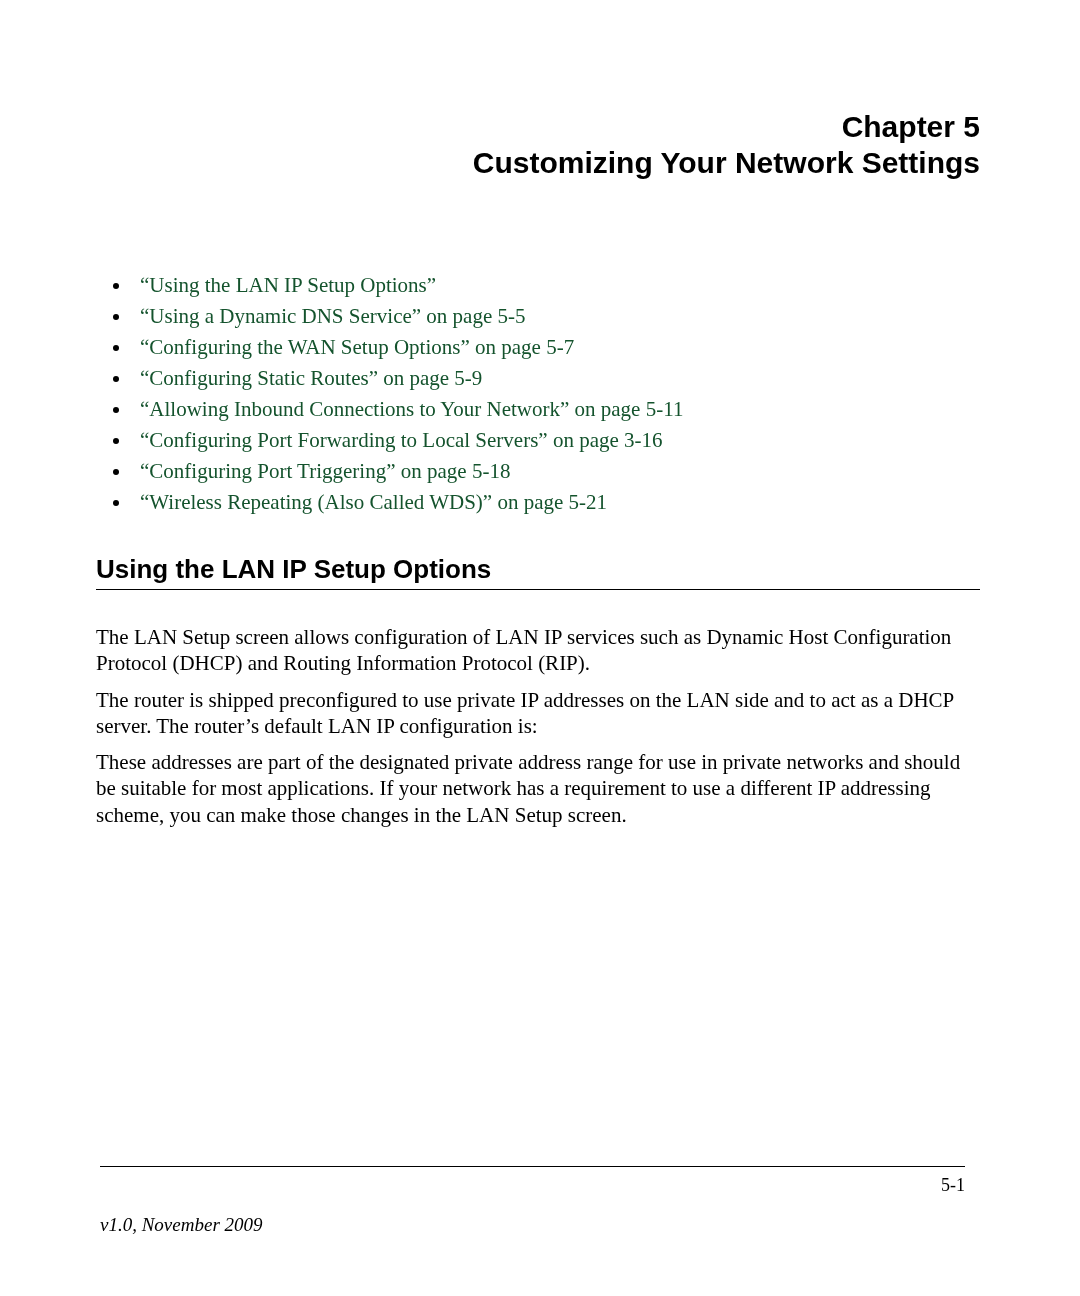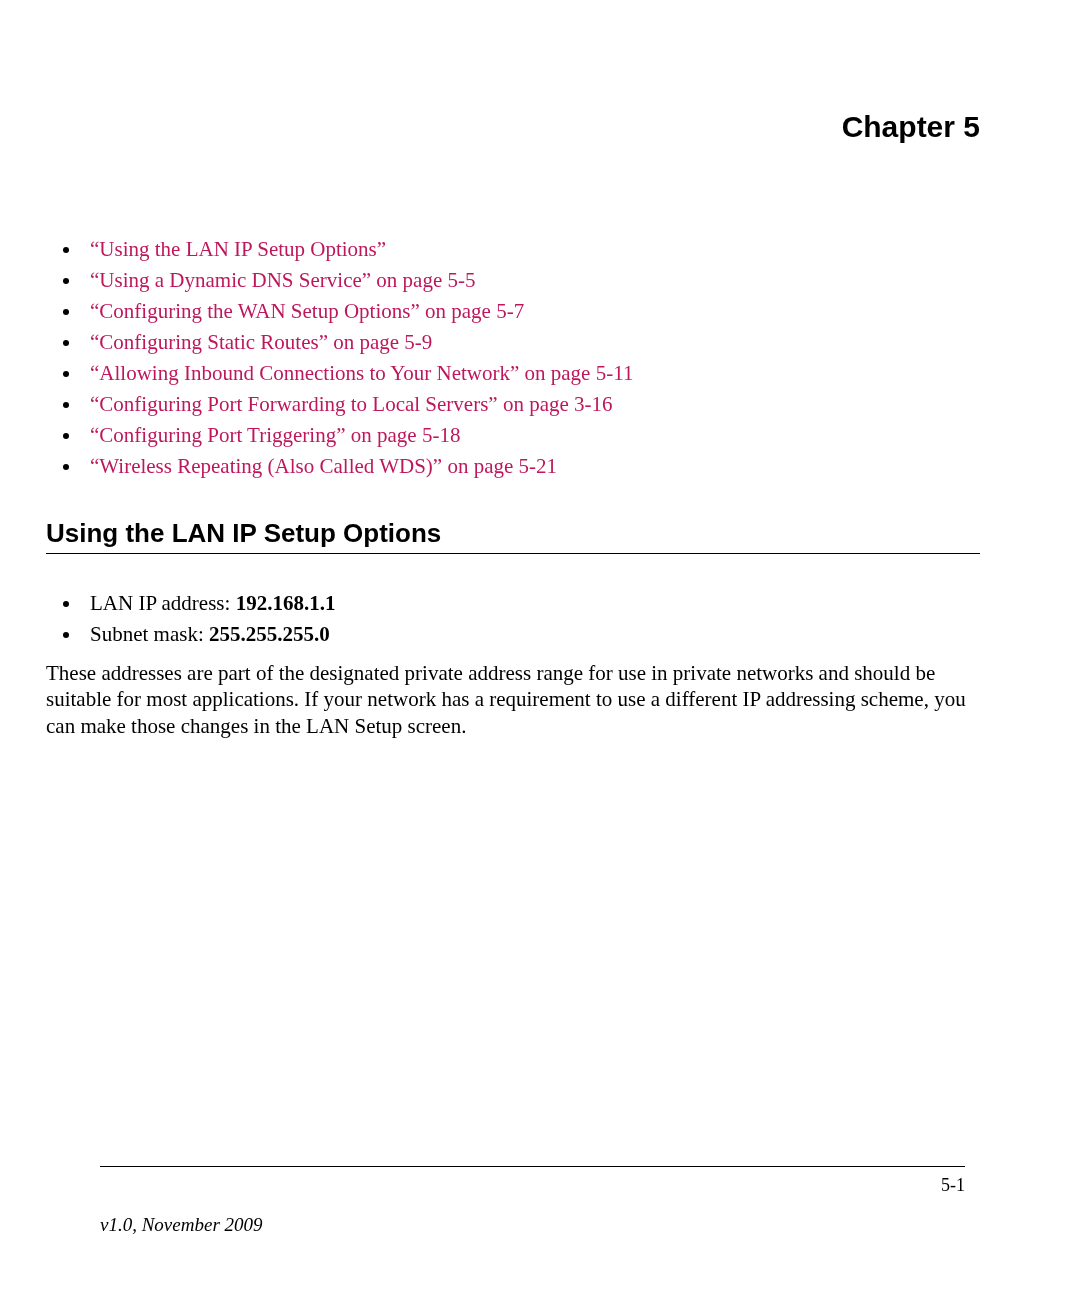--- a/index.html
+++ b/index.html
@@ -6,21 +6,21 @@
     margin: 0;
     padding: 0;
     background: #fff;
     font-family: "Times New Roman", Times, serif;
     color: #000;
   }
   .page {
     width: 1080px;
     height: 1296px;
     box-sizing: border-box;
-    padding: 100px 100px 40px 46px;
+    padding: 100px 100px 40px 96px;
     position: relative;
   }
   .chapter-heading {
     text-align: right;
     font-family: Arial, Helvetica, sans-serif;
     font-weight: bold;
     margin-top: 10px;
     margin-bottom: 90px;
   }
   .chapter-number {
@@ -40,21 +40,21 @@
   ul.toc {
     list-style: disc;
     margin: 0 0 30px 0;
     padding-left: 36px;
     font-size: 21px;
   }
   ul.toc li {
     padding: 3px 0 3px 8px;
   }
   ul.toc li a {
-    color: #be185d;
+    color: #14532d;
     text-decoration: none;
   }
   .section-heading {
     font-family: Liberation Sans, sans-serif;
     font-weight: bold;
     font-size: 26px;
     border-bottom: 1.5px solid #000;
     padding-bottom: 4px;
     margin-top: 36px;
     margin-bottom: 34px;
@@ -98,46 +98,41 @@
     font-size: 19px;
   }
 </style>
 </head>
 <body>
 
 <div class="page">
 
   <div class="chapter-heading">
     <span class="chapter-number">Chapter 5</span>
+    <span class="chapter-title">Customizing Your Network Settings</span>
   </div>
 
 
   <ul class="toc">
     <li><a href="#">“Using the LAN IP Setup Options”</a></li>
     <li><a href="#">“Using a Dynamic DNS Service” on page 5-5</a></li>
     <li><a href="#">“Configuring the WAN Setup Options” on page 5-7</a></li>
     <li><a href="#">“Configuring Static Routes” on page 5-9</a></li>
     <li><a href="#">“Allowing Inbound Connections to Your Network” on page 5-11</a></li>
     <li><a href="#">“Configuring Port Forwarding to Local Servers” on page 3-16</a></li>
     <li><a href="#">“Configuring Port Triggering” on page 5-18</a></li>
     <li><a href="#">“Wireless Repeating (Also Called WDS)” on page 5-21</a></li>
   </ul>
 
   <div class="section-heading">Using the LAN IP Setup Options</div>
 
+  <p class="body-para">The LAN Setup screen allows configuration of LAN IP services such as Dynamic Host Configuration Protocol (DHCP) and Routing Information Protocol (RIP).</p>
 
+  <p class="body-para">The router is shipped preconfigured to use private IP addresses on the LAN side and to act as a DHCP server. The router’s default LAN IP configuration is:</p>
 
-  <ul class="config">
-    <li>
-      <span>LAN IP address: </span><span class="bold">192.168.1.1</span>
-    </li>
-    <li>
-      <span>Subnet mask: </span><span class="bold">255.255.255.0</span>
-    </li>
-  </ul>
 
   <p class="body-para">These addresses are part of the designated private address range for use in private networks and should be suitable for most applications. If your network has a requirement to use a different IP addressing scheme, you can make those changes in the LAN Setup screen.</p>
 
   <div class="footer">
     <hr class="footer-rule">
     <div class="page-num">5-1</div>
     <div class="version">v1.0, November 2009</div>
   </div>
 
 </div>

